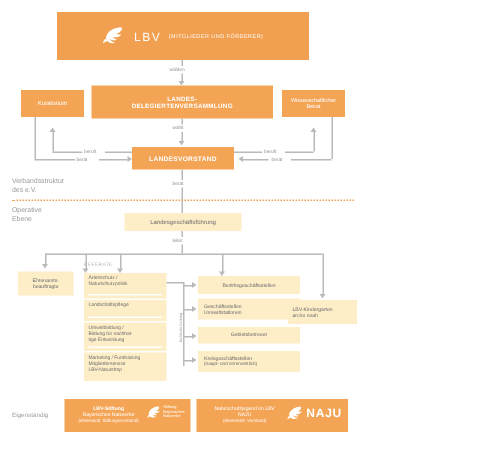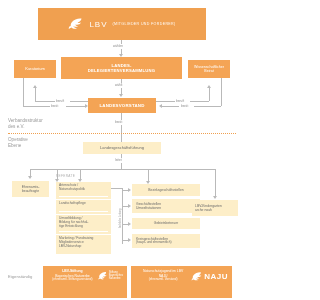--- a/index.html
+++ b/index.html
@@ -75,22 +75,22 @@
   
   .arr{position:absolute;width:0;height:0;}
   .arr-d{border-left:2px solid transparent;border-right:2px solid transparent;border-top:3px solid #b9b9b9;}
   .arr-u{border-left:2px solid transparent;border-right:2px solid transparent;border-bottom:3px solid #b9b9b9;}
   .arr-r{border-top:2px solid transparent;border-bottom:2px solid transparent;border-left:3px solid #b9b9b9;}
   .arr-l{border-top:2px solid transparent;border-bottom:2px solid transparent;border-right:3px solid #b9b9b9;}
 
   
   .foot-box{
     position:absolute;box-sizing:border-box;background:#f4a455;
-    display:flex;align-items:flex-end;justify-content:space-between;
-    padding:16px 4px;color:#ffffff;
+    display:flex;align-items:flex-start;justify-content:space-between;
+    padding:4px 4px;color:#ffffff;
   }
   .foot-txt{font-size:3.4px;line-height:1.3;text-align:center;flex:1;}
   .foot-txt .l1{font-weight:bold;}
   .foot-txt .l3{font-size:3px;opacity:.95;}
   .foot-logo{display:flex;align-items:center;gap:2px;flex:0 0 auto;}
   .foot-logo-txt{font-size:2.6px;line-height:1.15;color:#ffffff;text-align:left;}
   .naju-txt{font-size:8px;font-weight:bold;color:#ffffff;letter-spacing:.5px;}
 </style>
 </head>
 <body>

